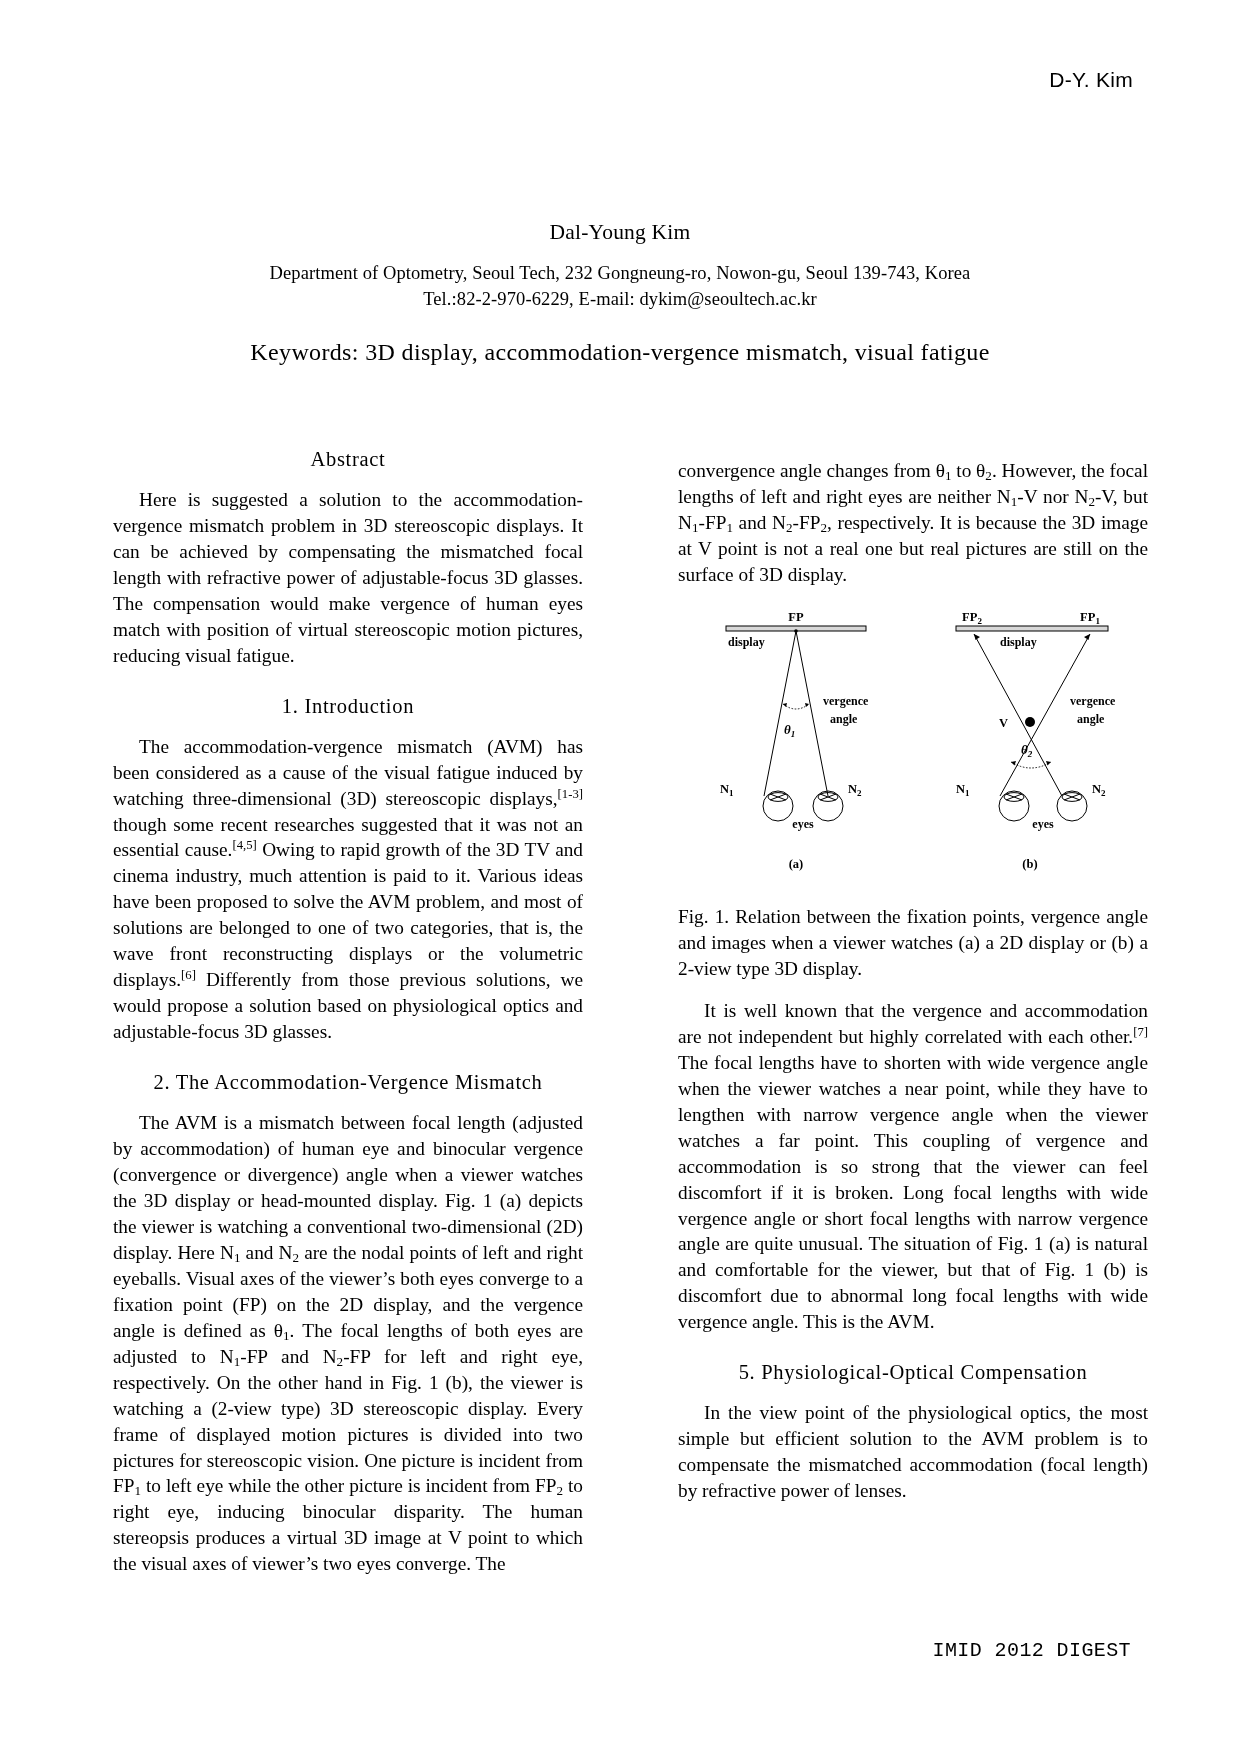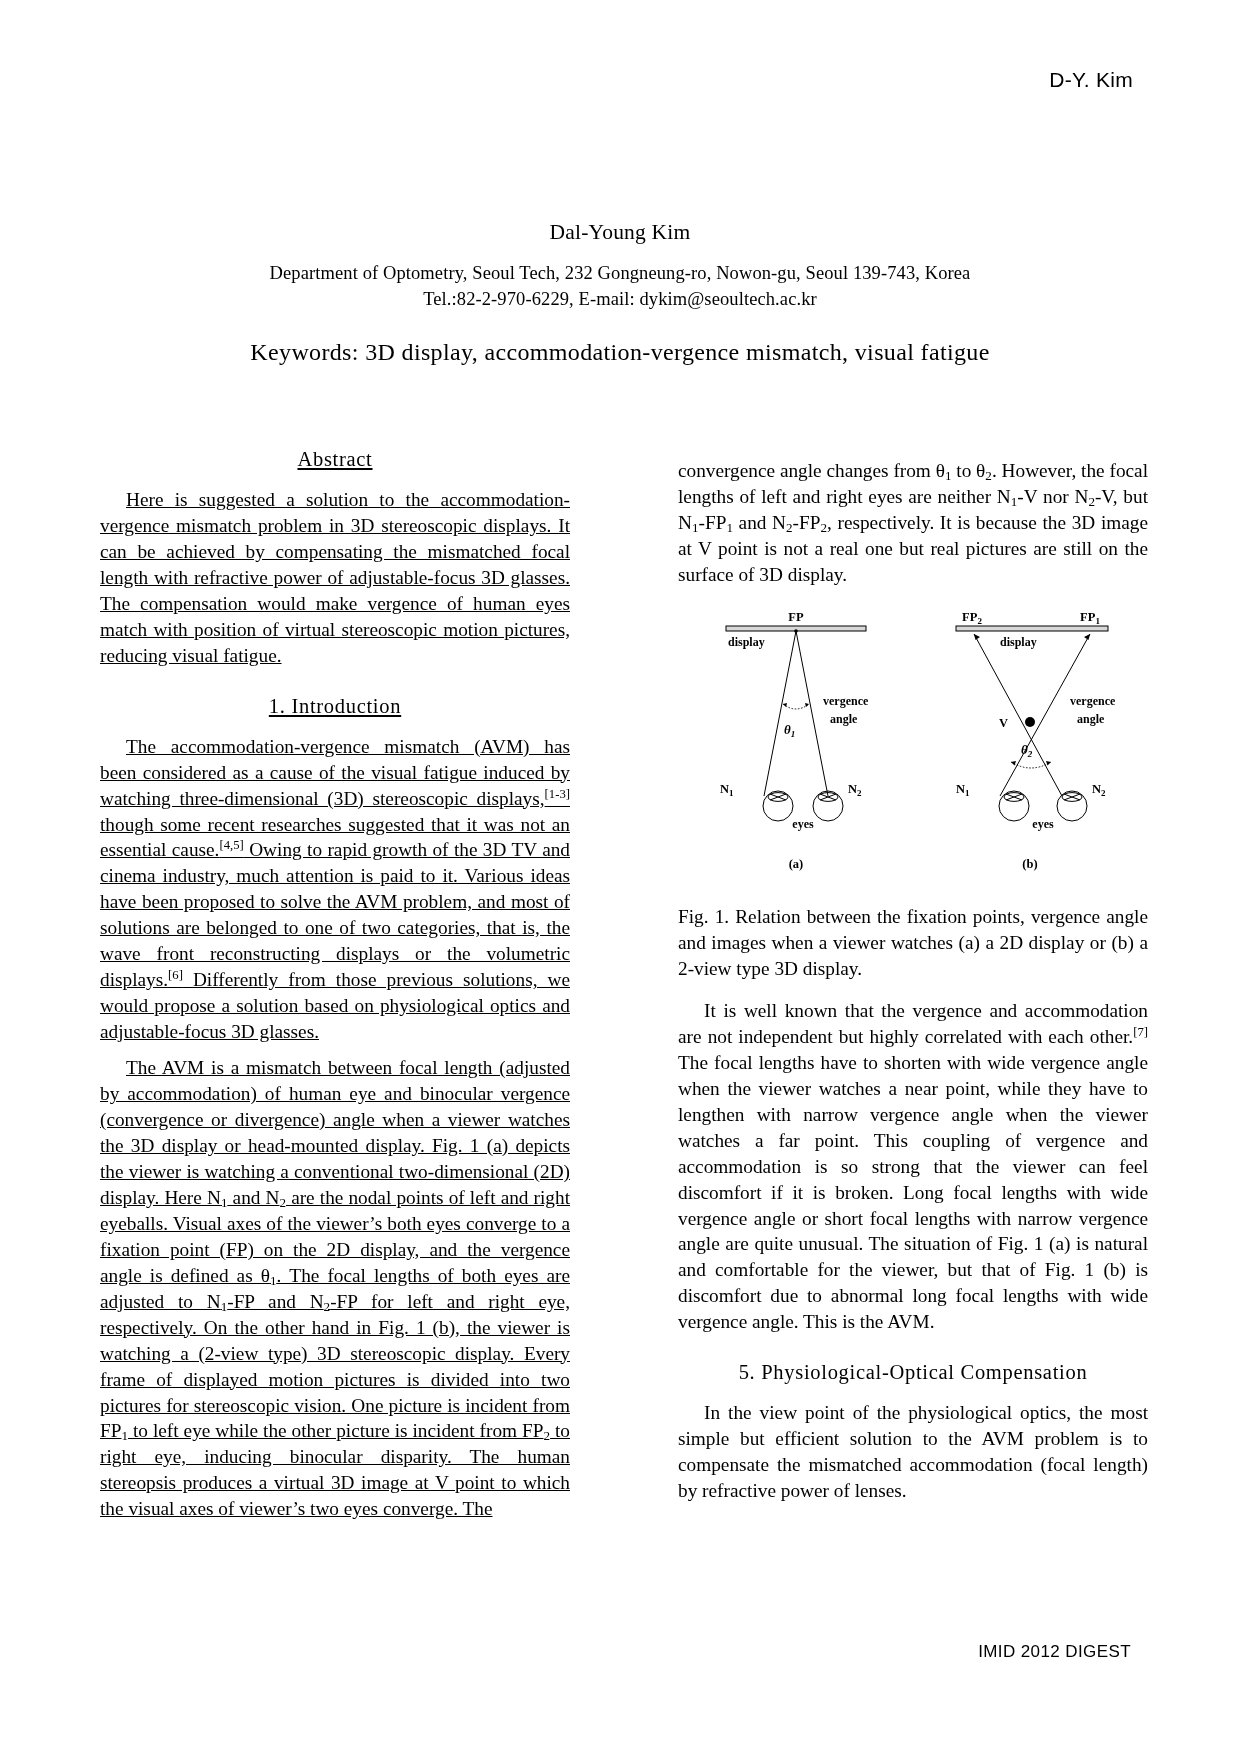--- a/index.html
+++ b/index.html
@@ -72,21 +72,21 @@
     top: 448px;
     left: 96px;
     width: 1052px;
     height: 1160px;
   }
   .col {
     position: absolute;
     top: 0;
     width: 470px;
   }
-  .col-left  { left: 4px; text-decoration: underline; }
+  .col-left  { left: 17px; }
   .col-right { left: 582px; }
 
   .sec-head {
     text-align: center;
     font-size: 20.5px;
     letter-spacing: 0.7px;
     margin: 26px 0 16px 0;
   }
   .sec-head.first { margin-top: 0; }
 
@@ -127,22 +127,22 @@
     line-height: 1.35;
     text-align: justify;
     text-indent: 0;
   }
 
   
   .footer {
     position: absolute;
     bottom: 92px;
     right: 110px;
-    font-family: Liberation Sans, sans-serif;
-    font-size: 17px;
+    font-family: Liberation Mono, monospace;
+    font-size: 20px;
     letter-spacing: 0.4px;
   }
 </style>
 </head>
 <body>
 
 <div class="page">
 
   <div class="running-head">D-Y. Kim</div>
 
@@ -156,20 +156,21 @@
   <div class="columns">
 
     <div class="col col-left">
 
       <div class="sec-head first">Abstract</div>
       <p class="body">Here is suggested a solution to the accommodation-vergence mismatch problem in 3D stereoscopic displays. It can be achieved by compensating the mismatched focal length with refractive power of adjustable-focus 3D glasses. The compensation would make vergence of human eyes match with position of virtual stereoscopic motion pictures, reducing visual fatigue.</p>
 
       <div class="sec-head">1. Introduction</div>
       <p class="body"><span>The accommodation-vergence mismatch (AVM) has been considered as a cause of the visual fatigue induced by watching three-dimensional (3D) stereoscopic displays,</span><sup class="cite">[1-3]</sup><span> though some recent researches suggested that it was not an essential cause.</span><sup class="cite">[4,5]</sup><span> Owing to rapid growth of the 3D TV and cinema industry, much attention is paid to it. Various ideas have been proposed to solve the AVM problem, and most of solutions are belonged to one of two categories, that is, the wave front reconstructing displays or the volumetric displays.</span><sup class="cite">[6]</sup><span> Differently from those previous solutions, we would propose a solution based on physiological optics and adjustable-focus 3D glasses.</span></p>
 
+      <div class="sec-head">2. The Accommodation-Vergence Mismatch</div>
       <p class="body"><span>The AVM is a mismatch between focal length (adjusted by accommodation) of human eye and binocular vergence (convergence or divergence) angle when a viewer watches the 3D display or head-mounted display. Fig. 1 (a) depicts the viewer is watching a conventional two-dimensional (2D) display. Here N</span><sub class="sb">1</sub><span> and N</span><sub class="sb">2</sub><span> are the nodal points of left and right eyeballs. Visual axes of the viewer’s both eyes converge to a fixation point (FP) on the 2D display, and the vergence angle is defined as θ</span><sub class="sb">1</sub><span>. The focal lengths of both eyes are adjusted to N</span><sub class="sb">1</sub><span>-FP and N</span><sub class="sb">2</sub><span>-FP for left and right eye, respectively. On the other hand in Fig. 1 (b), the viewer is watching a (2-view type) 3D stereoscopic display. Every frame of displayed motion pictures is divided into two pictures for stereoscopic vision. One picture is incident from FP</span><sub class="sb">1</sub><span> to left eye while the other picture is incident from FP</span><sub class="sb">2</sub><span> to right eye, inducing binocular disparity. The human stereopsis produces a virtual 3D image at V point to which the visual axes of viewer’s two eyes converge. The</span></p>
 
     </div>
 
     <div class="col col-right">
 
       <p class="body" style="text-indent:0"><span>convergence angle changes from θ</span><sub class="sb">1</sub><span> to θ</span><sub class="sb">2</sub><span>. However, the focal lengths of left and right eyes are neither N</span><sub class="sb">1</sub><span>-V nor N</span><sub class="sb">2</sub><span>-V, but N</span><sub class="sb">1</sub><span>-FP</span><sub class="sb">1</sub><span> and N</span><sub class="sb">2</sub><span>-FP</span><sub class="sb">2</sub><span>, respectively. It is because the 3D image at V point is not a real one but real pictures are still on the surface of 3D display.</span></p>
 
       <div class="figure-wrap">
         <svg class="figure-svg" viewBox="0 0 470 278" xmlns="http://www.w3.org/2000/svg">

